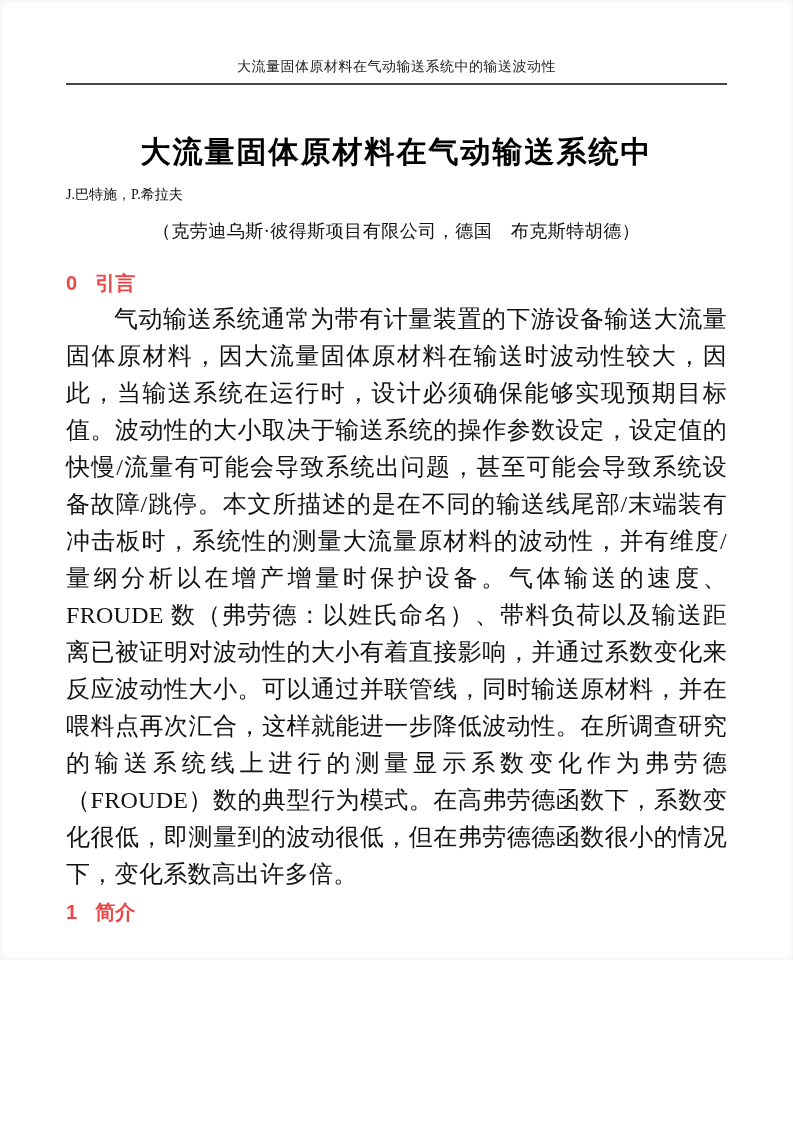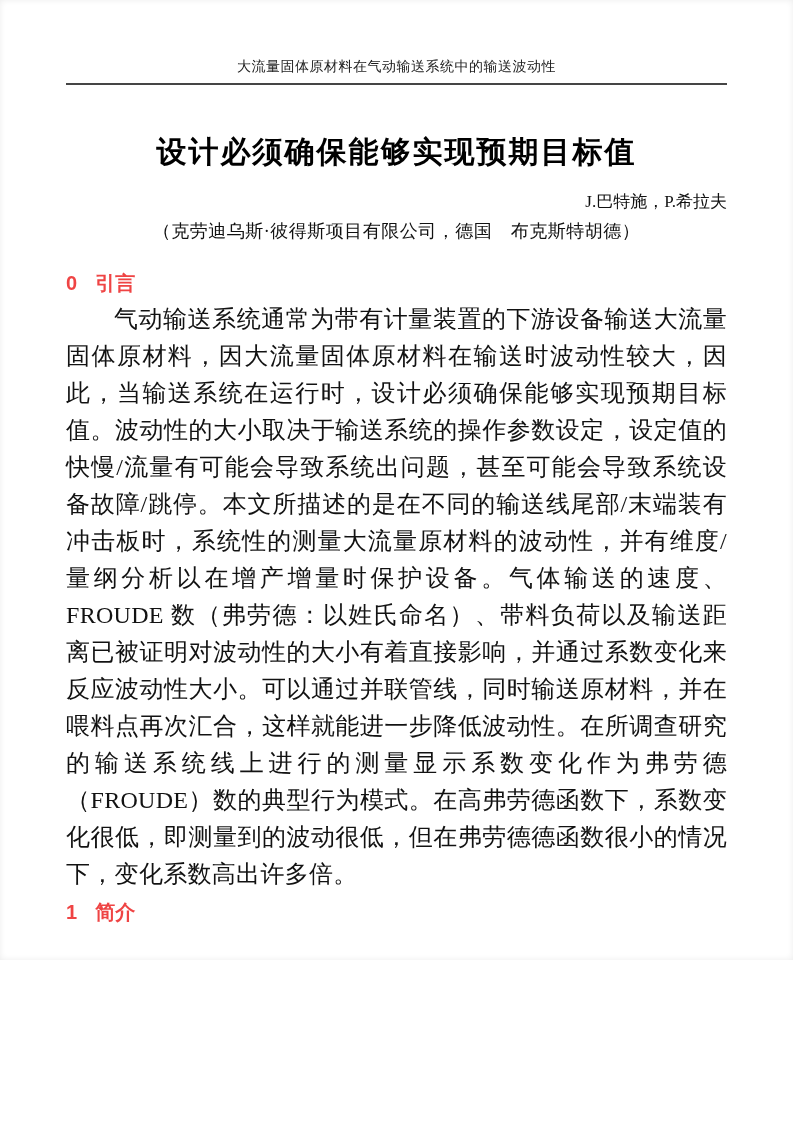--- a/index.html
+++ b/index.html
@@ -30,28 +30,28 @@
     margin-top: 44px;
     text-align: center;
     font-family: "Liberation Sans", "DejaVu Sans", sans-serif;
     font-weight: 700;
     font-size: 30px;
     line-height: 45px;
     letter-spacing: 2px;
     color: #000000;
   }
   .authors {
-    margin-top: 15px;
-    text-align: right;
-    font-size: 17px;
+    margin-top: 8px;
+    text-align: left;
+    font-size: 14px;
     line-height: 26px;
     color: #111111;
   }
   .affiliation {
-    margin-top: 3px;
+    margin-top: 10px;
     text-align: center;
     font-size: 18px;
     line-height: 26px;
     letter-spacing: 0.5px;
     color: #111111;
   }
   .section-heading {
     margin-top: 26px;
     font-family: "Liberation Sans", "DejaVu Sans", sans-serif;
     font-weight: 700;
@@ -102,21 +102,21 @@
   }
 </style>
 </head>
 <body>
 
 <div class="page">
 
   <div class="running-header">大流量固体原材料在气动输送系统中的输送波动性</div>
 
   <h1 class="article-title">
-    <span>设计必须确保能够实现预期目标值</span><br>
+    <span>大流量固体原材料在气动输送系统中</span><br>
   </h1>
 
   <div class="authors">J.巴特施，P.希拉夫</div>
 
   <div class="affiliation">（克劳迪乌斯·彼得斯项目有限公司，德国　布克斯特胡德）</div>
 
   <h2 class="section-heading">
     <span class="sec-num">0</span><span>引言</span>
   </h2>
 

